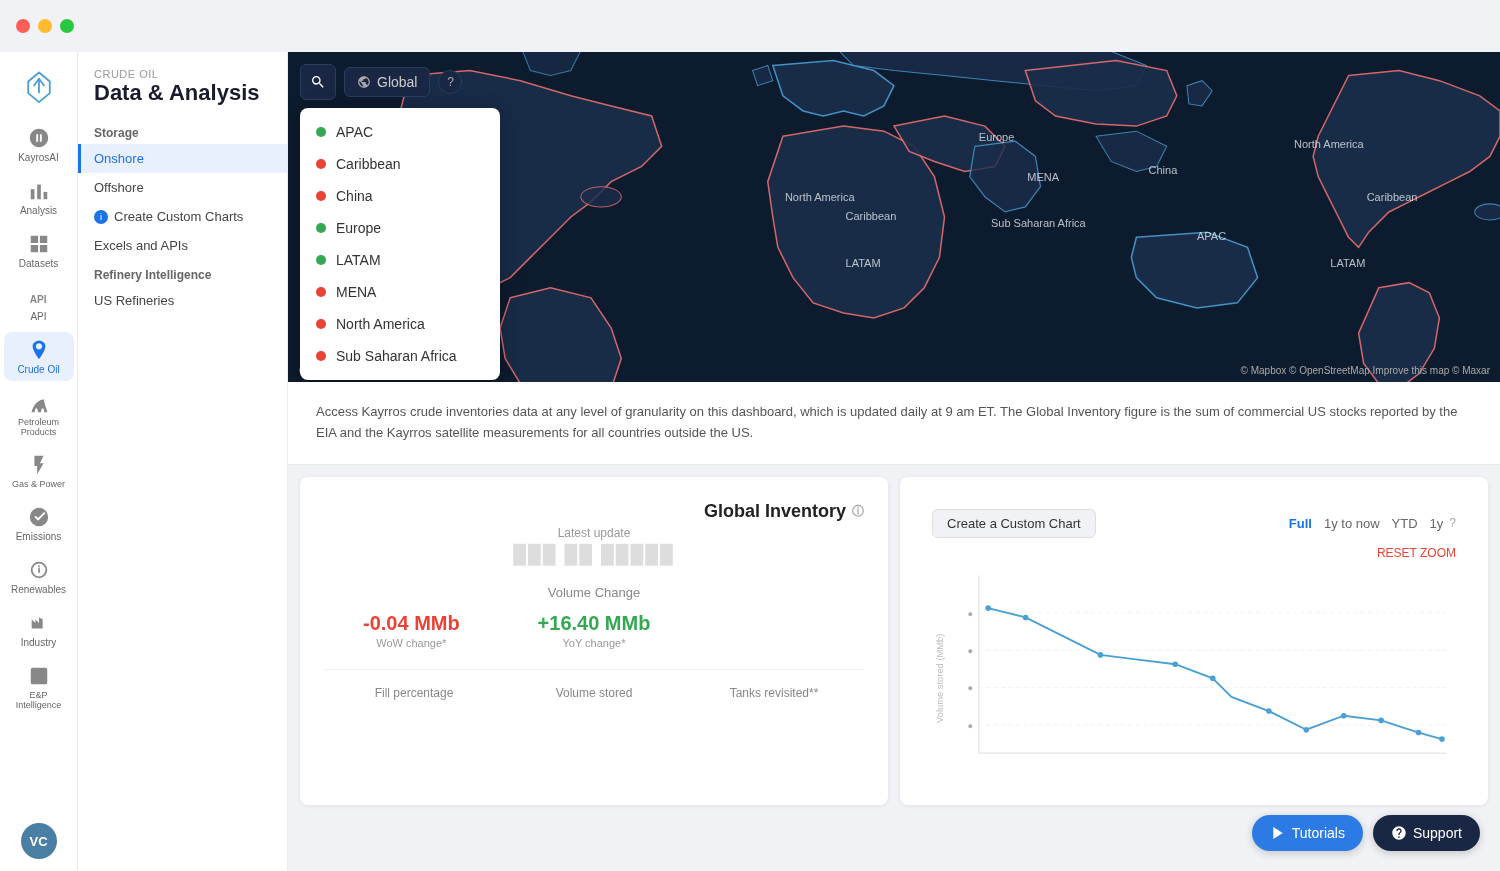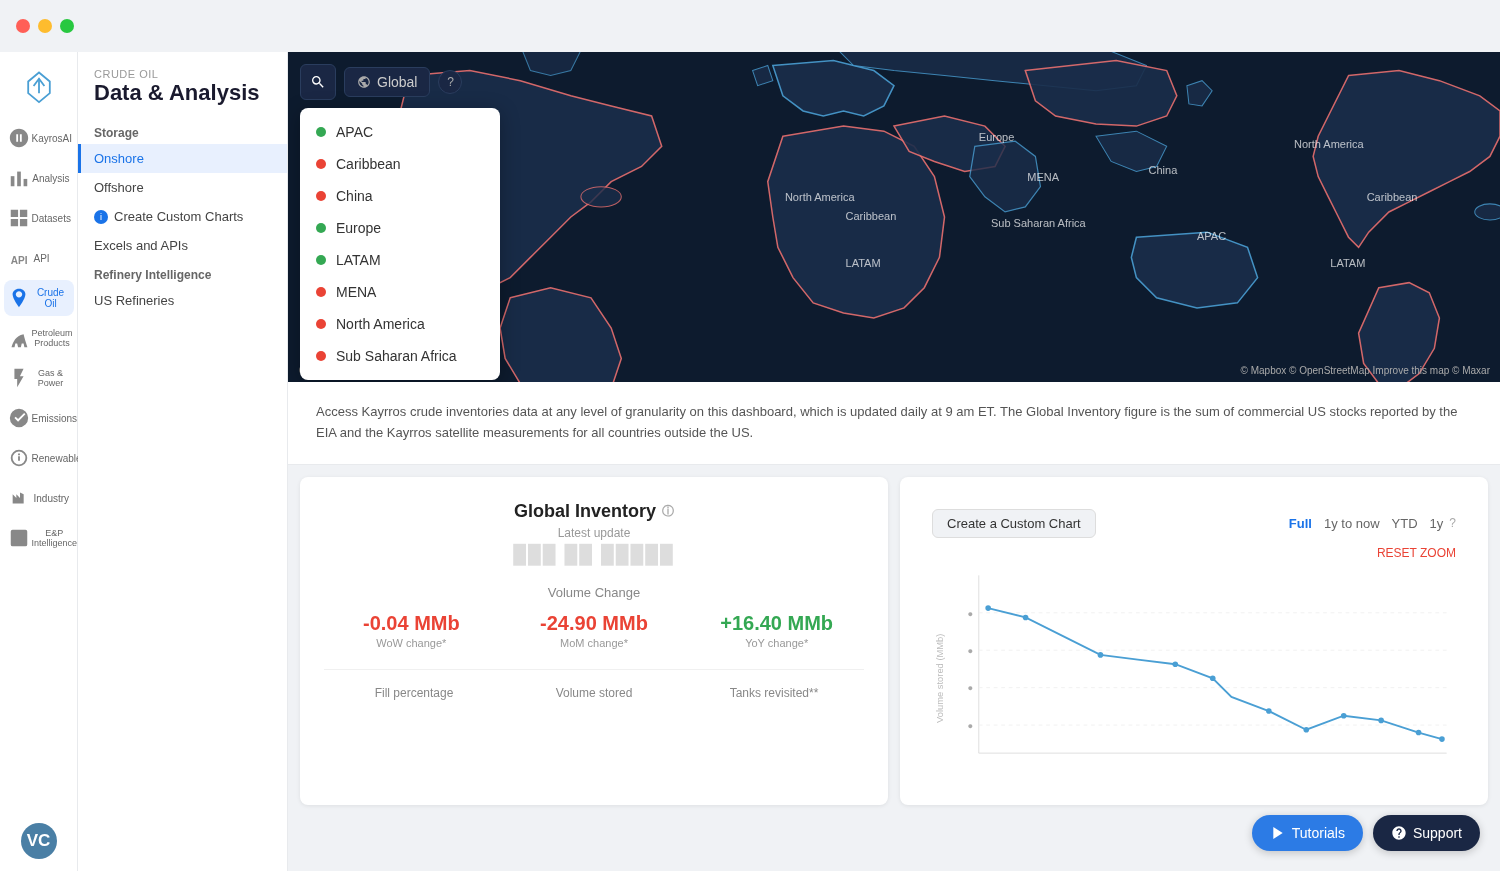--- a/index.html
+++ b/index.html
@@ -43,21 +43,21 @@
       width: 44px;
       height: 44px;
       margin-bottom: 8px;
       display: flex;
       align-items: center;
       justify-content: center;
     }
     .sidebar-logo svg { width: 36px; height: 36px; }
     .sidebar-nav-item {
       display: flex;
-      flex-direction: row;
+      flex-direction: column;
       align-items: center;
       width: 70px;
       padding: 6px 4px;
       border-radius: 8px;
       cursor: pointer;
       gap: 2px;
     }
     .sidebar-nav-item.active { background: #e8f0fe; }
     .sidebar-nav-item .nav-icon { width: 24px; height: 24px; display: flex; align-items: center; justify-content: center; }
     .sidebar-nav-item .nav-label { font-size: 10px; color: #666; text-align: center; }
@@ -66,21 +66,21 @@
     .sidebar-bottom { margin-top: auto; }
     .user-avatar {
       width: 36px;
       height: 36px;
       border-radius: 50%;
       background: #4a7fa5;
       color: white;
       display: flex;
       align-items: center;
       justify-content: center;
-      font-size: 17px;
+      font-size: 13px;
       font-weight: 600;
     }
 
     
     .left-panel {
       width: 210px;
       background: #fff;
       border-right: 1px solid #e8eaed;
       padding: 16px 0;
       flex-shrink: 0;
@@ -260,21 +260,21 @@
       box-shadow: 0 1px 4px rgba(0,0,0,0.08);
     }
     .card-title {
       text-align: center;
       font-size: 18px;
       font-weight: 600;
       color: #222;
       margin-bottom: 4px;
       display: flex;
       align-items: center;
-      justify-content: center;
+      justify-content: flex-end;
       gap: 6px;
     }
     .latest-update-label {
       text-align: center;
       font-size: 12px;
       color: #999;
       margin-bottom: 4px;
     }
     .latest-update-value {
       text-align: center;
@@ -684,24 +684,20 @@
         </div>
         <div class="latest-update-label">Latest update</div>
         <div class="latest-update-value">███ ██ █████</div>
 
         <div class="volume-change-section">
           <div class="volume-change-title">Volume Change</div>
           <div class="change-metrics">
             <div>
               <div class="metric-value neg">-0.04 MMb</div>
               <div class="metric-label">WoW change*</div>
-            </div>
-            <div>
-              <div class="metric-value neg">-24.90 MMb</div>
-              <div class="metric-label">MoM change*</div>
             </div>
             <div>
               <div class="metric-value pos">+16.40 MMb</div>
               <div class="metric-label">YoY change*</div>
             </div>
           </div>
         </div>
 
         <div class="bottom-metrics">
           <div>

